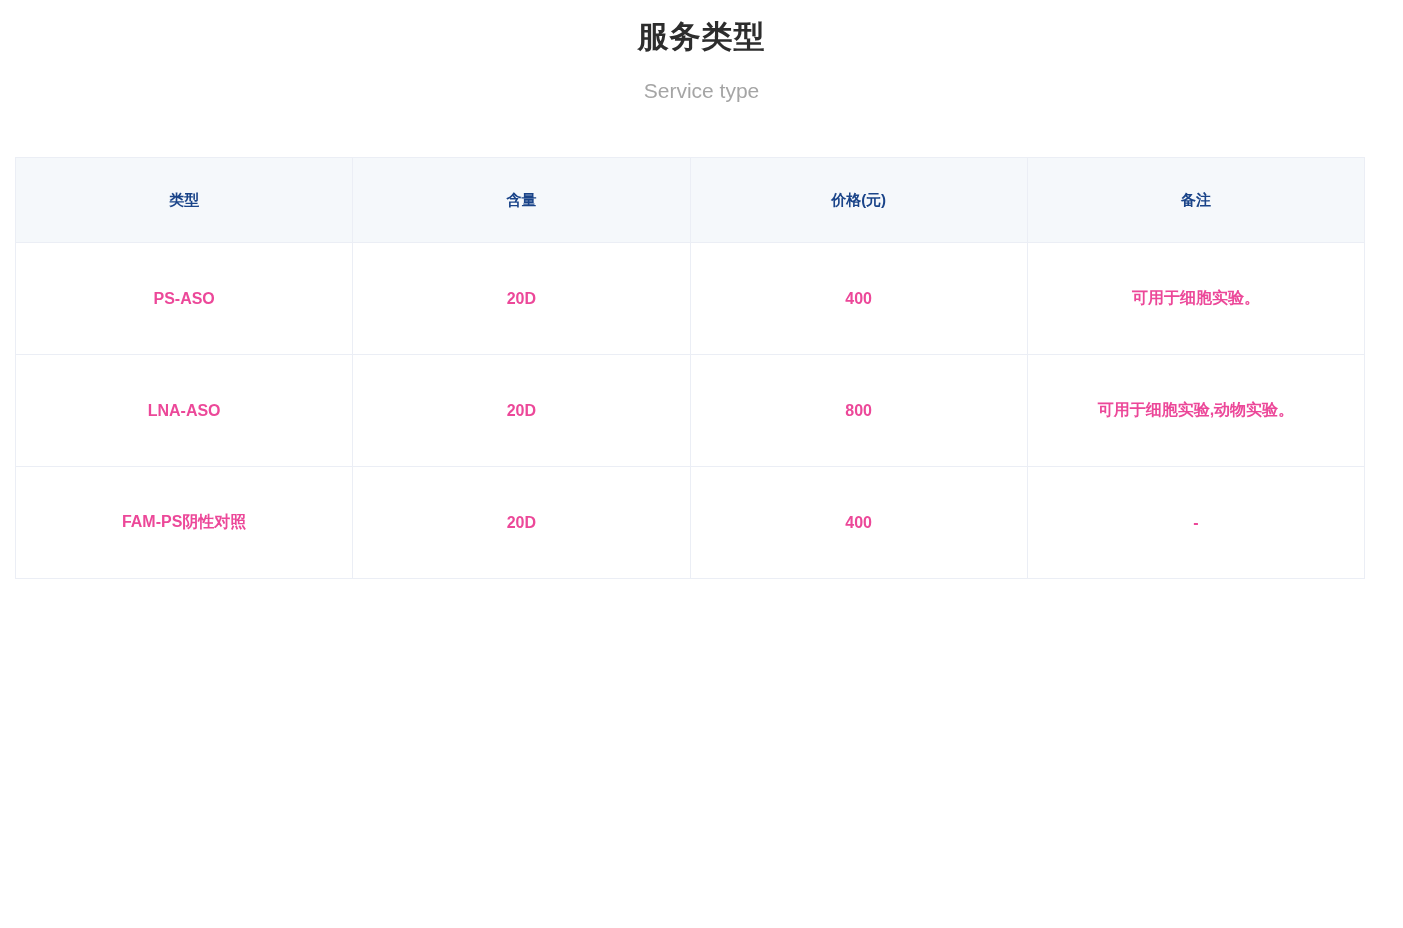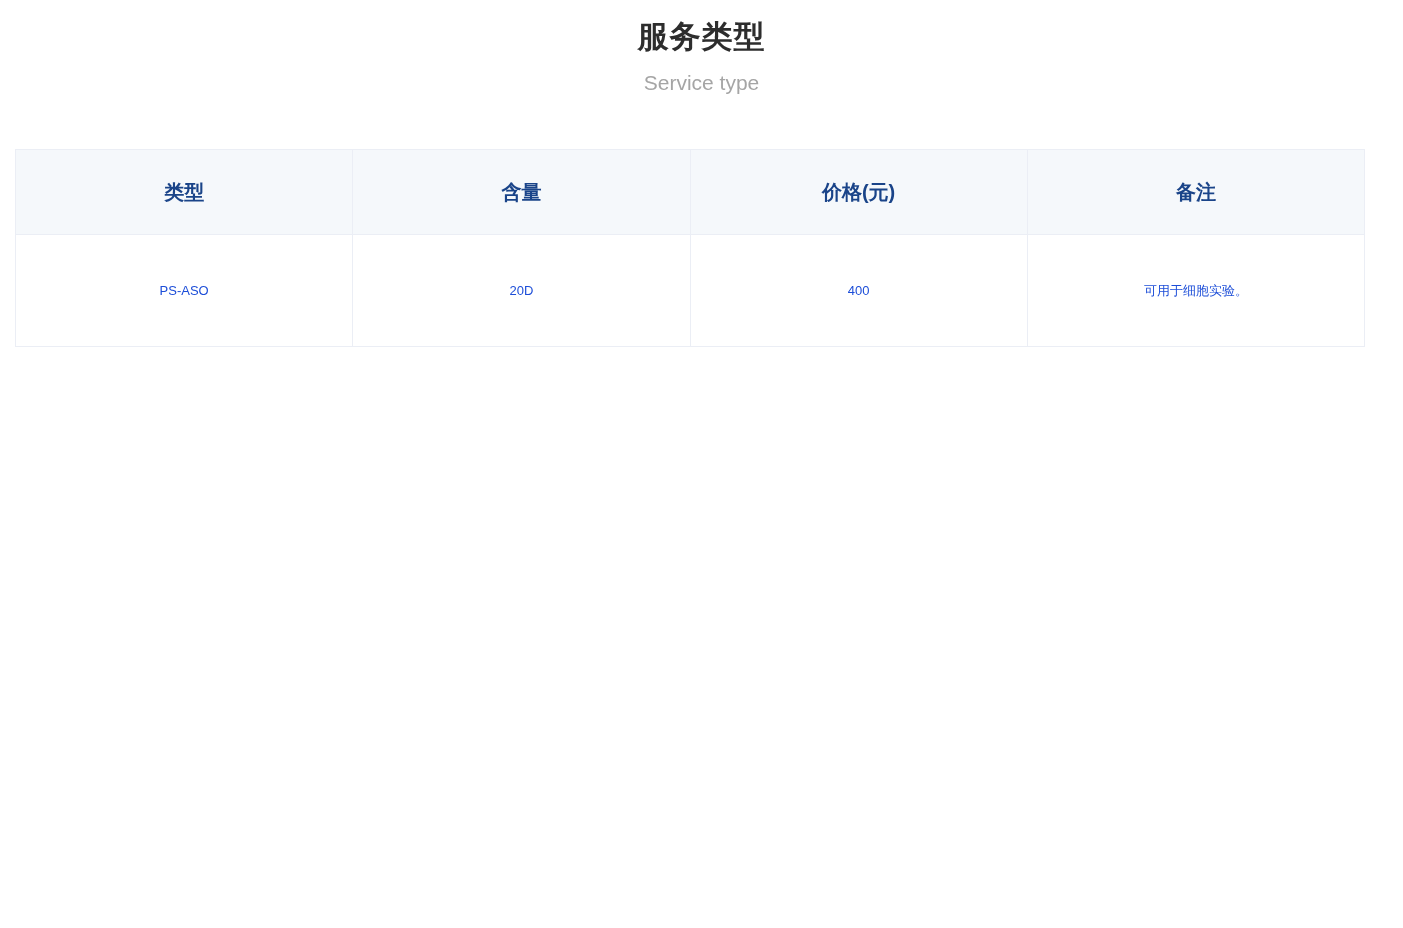--- a/index.html
+++ b/index.html
@@ -18,21 +18,21 @@
   }
   .page-title {
     margin: 16px 0 0 0;
     text-align: center;
     font-size: 31px;
     font-weight: bold;
     color: #2d2d2d;
     letter-spacing: 1px;
   }
   .page-subtitle {
-    margin-top: 13px;
+    margin-top: 21px;
     text-align: center;
     font-size: 21px;
     color: #a5a5a5;
   }
   .table-wrap {
     margin: 54px 0 0 15px;
   }
   table.service-table {
     border-collapse: collapse;
     table-layout: fixed;
@@ -42,29 +42,29 @@
   table.service-table td {
     border: 1px solid #ebeef5;
     text-align: center;
     vertical-align: middle;
     padding: 0 10px;
   }
   table.service-table th {
     height: 85px;
     background: #f5f8fb;
     color: #1a4489;
-    font-size: 20px;
+    font-size: 15px;
     font-weight: bold;
   }
   table.service-table td {
     height: 112px;
     background: #ffffff;
-    color: #1d4ed8;
-    font-size: 13px;
-    font-weight: normal;
+    color: #ec4899;
+    font-size: 16px;
+    font-weight: bold;
   }
 </style>
 </head>
 <body>
 
 <div class="page">
 
   <h1 class="page-title">服务类型</h1>
   <div class="page-subtitle">Service type</div>
 
@@ -78,17 +78,29 @@
           <th>备注</th>
         </tr>
       </thead>
       <tbody>
         <tr>
           <td>PS-ASO</td>
           <td>20D</td>
           <td>400</td>
           <td>可用于细胞实验。</td>
         </tr>
+        <tr>
+          <td>LNA-ASO</td>
+          <td>20D</td>
+          <td>800</td>
+          <td>可用于细胞实验,动物实验。</td>
+        </tr>
+        <tr>
+          <td>FAM-PS阴性对照</td>
+          <td>20D</td>
+          <td>400</td>
+          <td>-</td>
+        </tr>
       </tbody>
     </table>
   </div>
 
 </div>
 
 </body></html>

